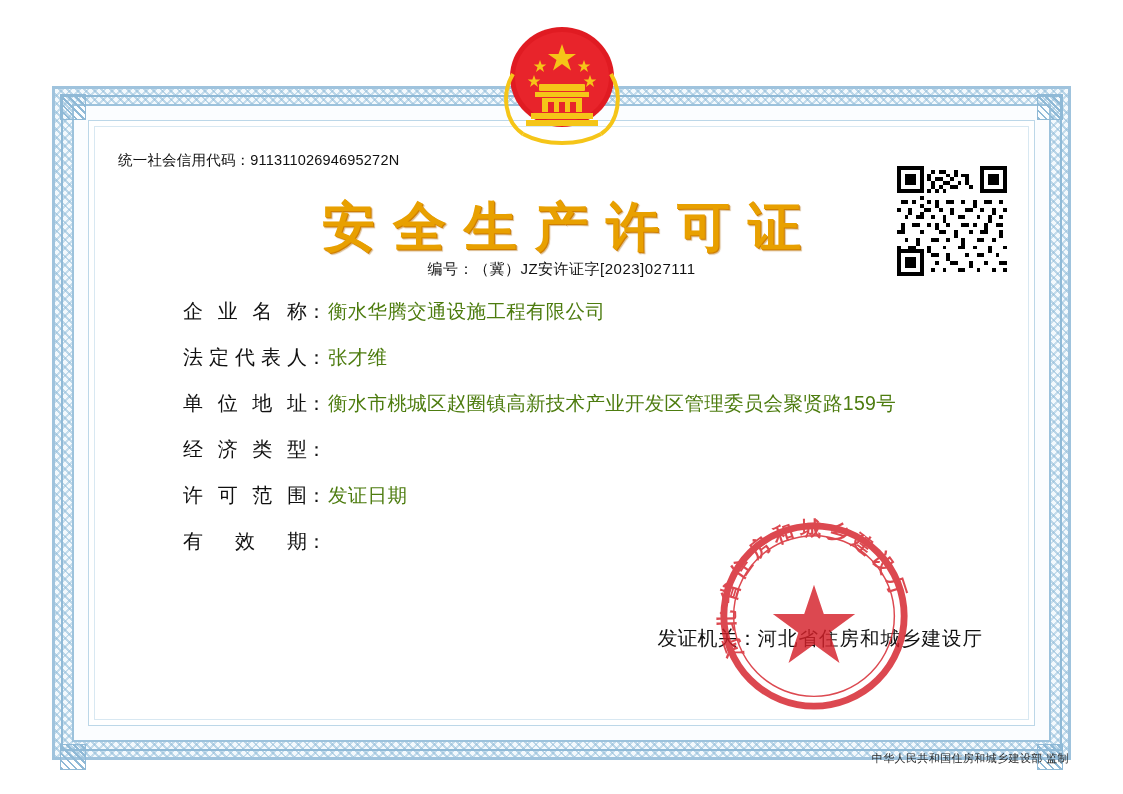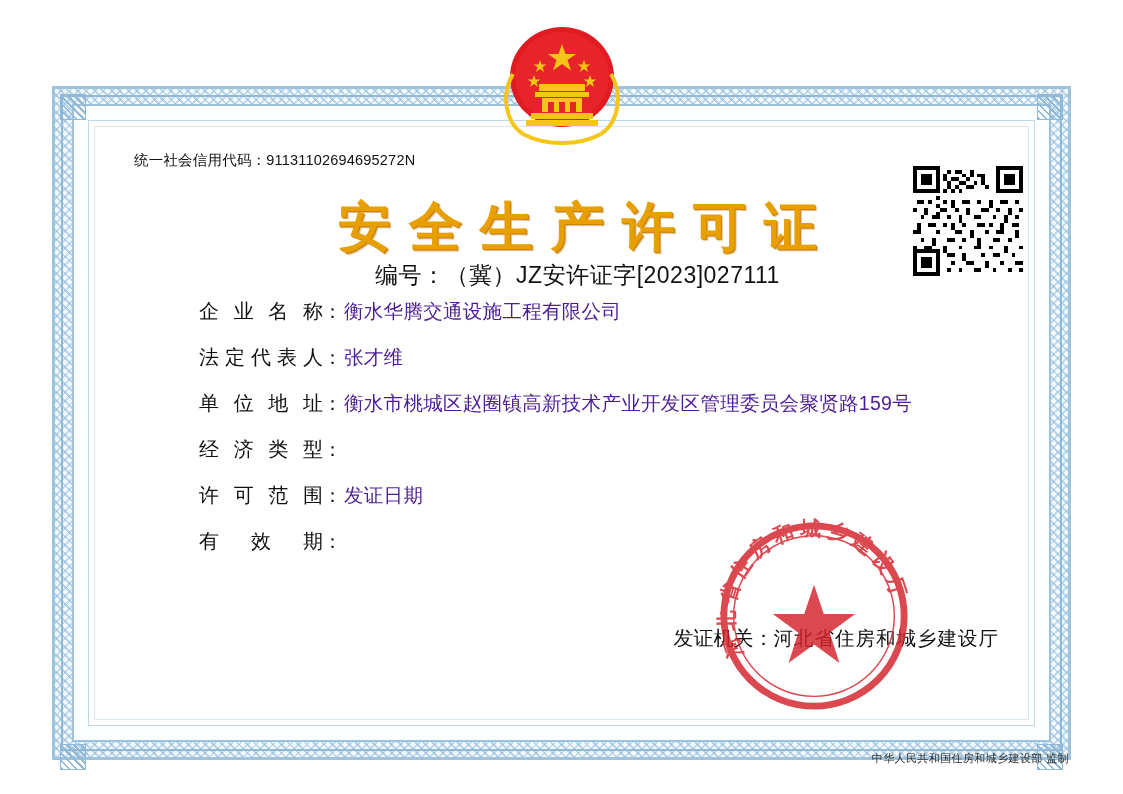--- a/index.html
+++ b/index.html
@@ -94,21 +94,20 @@
     z-index: 5;
   }
 
   
   .content {
     position: absolute;
     left: 88px;
     top: 120px;
     width: 947px;
     height: 606px;
-    margin-left: 16px;
   }
 
   .credit-code {
     position: absolute;
     left: 30px;
     top: 31px;
     font-family: "Liberation Sans", sans-serif;
     font-size: 14.5px;
     color: #111111;
     white-space: nowrap;
@@ -140,21 +139,21 @@
       1px 1px 0 #d07f00,
       2px 2px 1px rgba(170,100,0,0.45);
   }
 
   .cert-number {
     position: absolute;
     left: 0;
     right: 0;
     top: 140px;
     text-align: center;
-    font-size: 23px;
+    font-size: 15px;
     color: #111111;
     letter-spacing: 0.5px;
   }
 
   
   .fields {
     position: absolute;
     left: 95px;
     top: 178px;
     width: 800px;
@@ -175,21 +174,21 @@
     letter-spacing: 0;
   }
   .field-label span { display: inline-block; }
   .field-colon {
     font-size: 19px;
     color: #111111;
     padding: 0 2px 0 0;
   }
   .field-value {
     font-size: 19.5px;
-    color: #4c1d95;
+    color: #4d7c0f;
     letter-spacing: 0.3px;
   }
 
   
   .issuer {
     position: absolute;
     right: 52px;
     bottom: 74px;
     text-align: left;
   }

